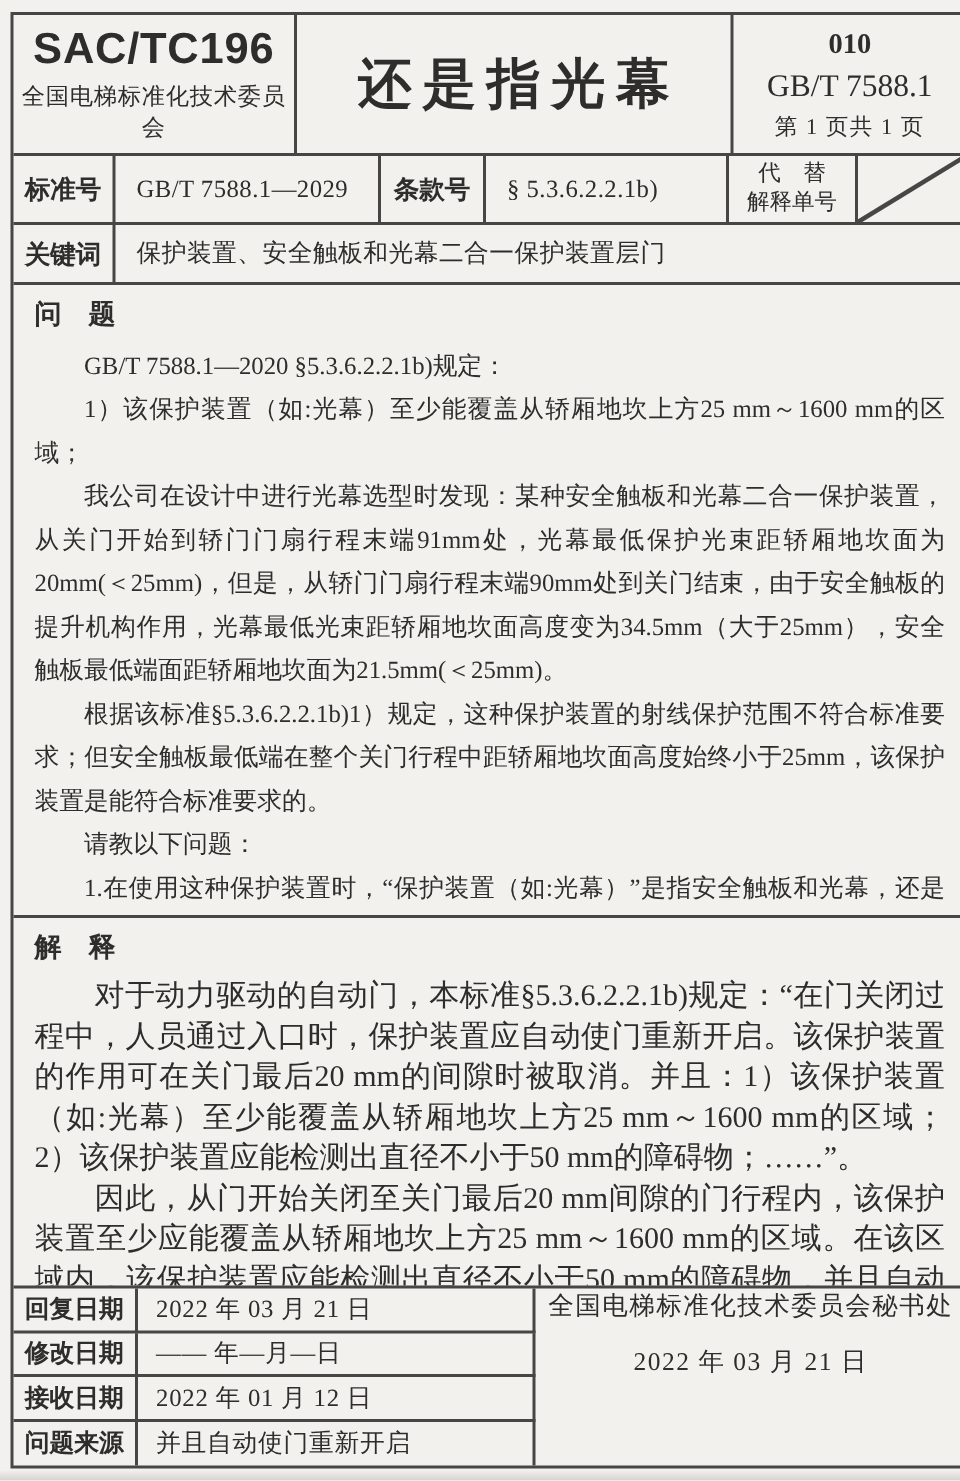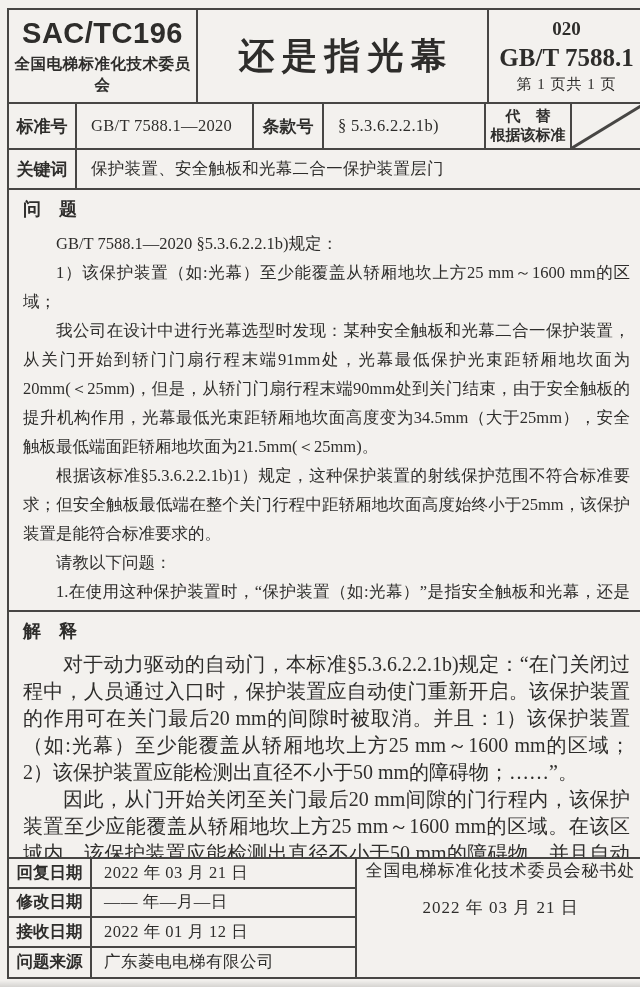--- a/index.html
+++ b/index.html
@@ -26,33 +26,33 @@
     display:flex;flex-direction:column;
   }
   .row{display:grid;border-bottom:2px solid var(--bc)}
   .cell{border-right:2px solid var(--bc);display:flex;align-items:center;overflow:hidden}
   .cell:last-child{border-right:none}
 
   
   .r-head{height:94px;grid-template-columns:189px 291px auto}
   .org{flex-direction:column;justify-content:center;text-align:center;gap:4px}
   .org-code{font-family:"Liberation Sans","DejaVu Sans",sans-serif;font-weight:700;font-size:29px;letter-spacing:.5px}
-  .org-name{font-weight:700;font-size:15.5px;letter-spacing:.5px;font-family:"Liberation Sans","DejaVu Sans",sans-serif}
+  .org-name{font-weight:400;font-size:15.5px;letter-spacing:.5px;font-family:"Liberation Sans","DejaVu Sans",sans-serif}
   .doc-title{justify-content:center;font-size:36px;font-weight:700;letter-spacing:7px;text-indent:7px}
   .head-right{flex-direction:column;justify-content:space-evenly;text-align:center;padding:4px 0}
   .sheet-no{font-weight:700;font-size:19px}
-  .std-code{font-weight:700;font-size:25px}
+  .std-code{font-weight:400;font-size:21px}
   .page-info{font-size:15px;letter-spacing:1px}
 
   
   .r-meta{height:46px;grid-template-columns:68px 177px 70px 162px 86px auto}
   .r-key{height:40px;grid-template-columns:68px auto}
   .lbl{justify-content:center;font-weight:700;font-size:17px}
   .val{padding-left:14px;font-size:16.5px;letter-spacing:.3px}
-  .replace-lbl{flex-direction:column;justify-content:center;font-weight:700;font-size:15px;line-height:19px;text-align:center}
+  .replace-lbl{flex-direction:column;justify-content:center;font-weight:400;font-size:15px;line-height:19px;text-align:center}
   .slash-cell{position:relative}
   .slash-cell svg{position:absolute;inset:0;width:100%;height:100%}
 
   
   .section{border-bottom:2px solid var(--bc);padding:7px 14px 0 14px;overflow:hidden}
   .sec-question{height:422px}
   .sec-answer{height:247px}
   .sec-heading{font-weight:700;font-size:18px;margin-bottom:8px}
   .sec-question p{font-size:16.5px;line-height:29px;text-indent:2em;text-align:justify}
   .sec-answer p{font-size:20px;line-height:27px;text-indent:2em;text-align:justify}
@@ -71,34 +71,34 @@
 
 <div class="sheet">
 
   <div class="row r-head">
     <div class="cell org">
       <div class="org-code">SAC/TC196</div>
       <div class="org-name">全国电梯标准化技术委员会</div>
     </div>
     <div class="cell doc-title">还是指光幕</div>
     <div class="cell head-right">
-      <div class="sheet-no">020</div>
+      <div class="sheet-no">010</div>
       <div class="std-code">GB/T 7588.1</div>
       <div class="page-info">第 1 页共 1 页</div>
     </div>
   </div>
 
   <div class="row r-meta">
     <div class="cell lbl">标准号</div>
-    <div class="cell val">GB/T 7588.1—2020</div>
+    <div class="cell val">GB/T 7588.1—2029</div>
     <div class="cell lbl">条款号</div>
     <div class="cell val">§ 5.3.6.2.2.1b)</div>
     <div class="cell replace-lbl">
       <span>代　替</span>
-      <span>根据该标准</span>
+      <span>解释单号</span>
     </div>
     <div class="cell slash-cell">
       <svg viewBox="0 0 100 100" preserveAspectRatio="none">
         <line x1="0" y1="100" x2="100" y2="0" stroke="#474644" stroke-width="3" vector-effect="non-scaling-stroke"></line>
       </svg>
     </div>
   </div>
 
   <div class="row r-key">
     <div class="cell lbl">关键词</div>
@@ -123,20 +123,20 @@
   </div>
 
   <div class="footer">
     <div class="f-cell f-lbl" style="grid-row:1">回复日期</div>
     <div class="f-cell f-val" style="grid-row:1">2022 年 03 月 21 日</div>
     <div class="f-cell f-lbl" style="grid-row:2">修改日期</div>
     <div class="f-cell f-val" style="grid-row:2">—— 年—月—日</div>
     <div class="f-cell f-lbl" style="grid-row:3">接收日期</div>
     <div class="f-cell f-val" style="grid-row:3">2022 年 01 月 12 日</div>
     <div class="f-cell f-lbl r4" style="grid-row:4">问题来源</div>
-    <div class="f-cell f-val r4" style="grid-row:4">广东菱电电梯有限公司</div>
+    <div class="f-cell f-val r4" style="grid-row:4">并且自动使门重新开启</div>
     <div class="f-cell f-right">
       <div>全国电梯标准化技术委员会秘书处</div>
       <div>2022 年 03 月 21 日</div>
     </div>
   </div>
 
 </div>
 
 </body></html>

